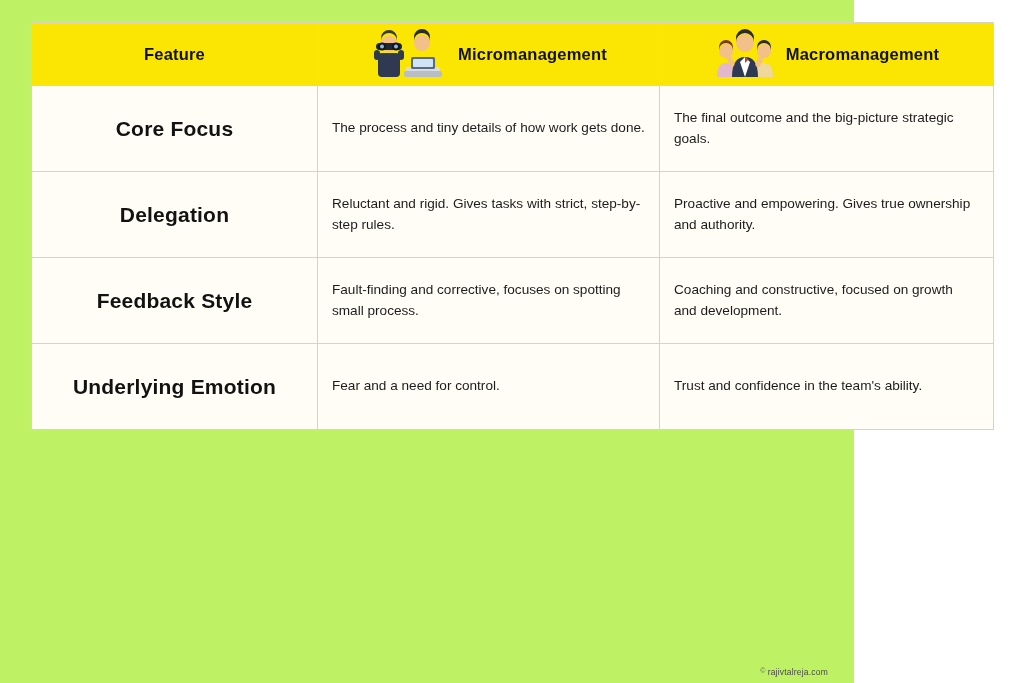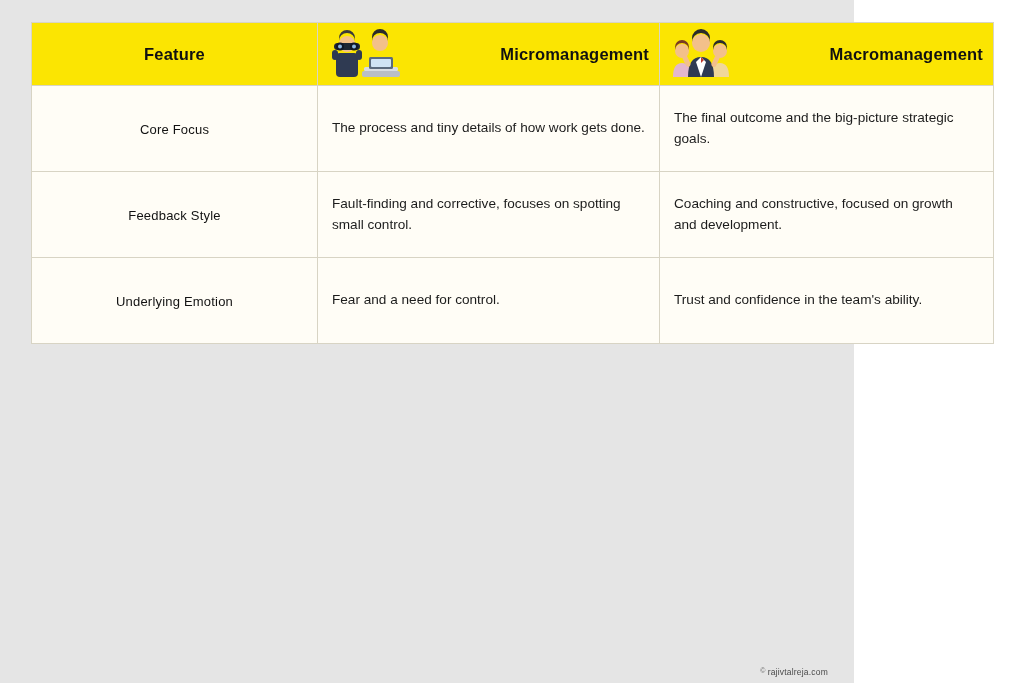--- a/index.html
+++ b/index.html
@@ -10,21 +10,21 @@
     width: 1024px;
     height: 683px;
     background: #ffffff;
     font-family: "Liberation Sans", sans-serif;
     overflow: hidden;
   }
   .page {
     position: relative;
     width: 854px;
     height: 683px;
-    background: #e5e5e5;
+    background: #bef264;
     box-sizing: border-box;
   }
   .table-wrap {
     position: absolute;
     left: 31px;
     top: 22px;
     width: 962px;
   }
   table.compare {
     border-collapse: collapse;
@@ -43,21 +43,21 @@
   }
   thead th {
     background: #fbe502;
     border: 1px solid #e0cf06;
     height: 60px;
     padding: 6px 10px;
   }
   .head-inner {
     display: flex;
     align-items: center;
-    justify-content: space-between;
+    justify-content: center;
     gap: 10px;
   }
   .head-inner.center-only {
     justify-content: center;
   }
   .head-label {
     font-size: 16.5px;
     font-weight: bold;
     color: #111111;
     letter-spacing: 0.2px;
@@ -66,22 +66,22 @@
   .head-icon {
     flex: 0 0 auto;
     line-height: 0;
   }
   td.feature-cell {
     text-align: center;
     padding: 14px 12px;
     background: #fffdf6;
   }
   .feature-label {
-    font-size: 13px;
-    font-weight: normal;
+    font-size: 21px;
+    font-weight: bold;
     color: #121212;
     letter-spacing: 0.2px;
   }
   td.body-cell {
     text-align: left;
     padding: 14px 14px;
     background: #fffdf6;
   }
   .body-text {
     font-size: 13.6px;
@@ -187,24 +187,35 @@
           </td>
           <td class="body-cell">
             <span class="body-text">The process and tiny details of how work gets done.</span>
           </td>
           <td class="body-cell">
             <span class="body-text">The final outcome and the big-picture strategic goals.</span>
           </td>
         </tr>
         <tr>
           <td class="feature-cell">
+            <span class="feature-label">Delegation</span>
+          </td>
+          <td class="body-cell">
+            <span class="body-text">Reluctant and rigid. Gives tasks with strict, step-by-step rules.</span>
+          </td>
+          <td class="body-cell">
+            <span class="body-text">Proactive and empowering. Gives true ownership and authority.</span>
+          </td>
+        </tr>
+        <tr>
+          <td class="feature-cell">
             <span class="feature-label">Feedback Style</span>
           </td>
           <td class="body-cell">
-            <span class="body-text">Fault-finding and corrective, focuses on spotting small control.</span>
+            <span class="body-text">Fault-finding and corrective, focuses on spotting small process.</span>
           </td>
           <td class="body-cell">
             <span class="body-text">Coaching and constructive, focused on growth and development.</span>
           </td>
         </tr>
         <tr>
           <td class="feature-cell">
             <span class="feature-label">Underlying Emotion</span>
           </td>
           <td class="body-cell">

